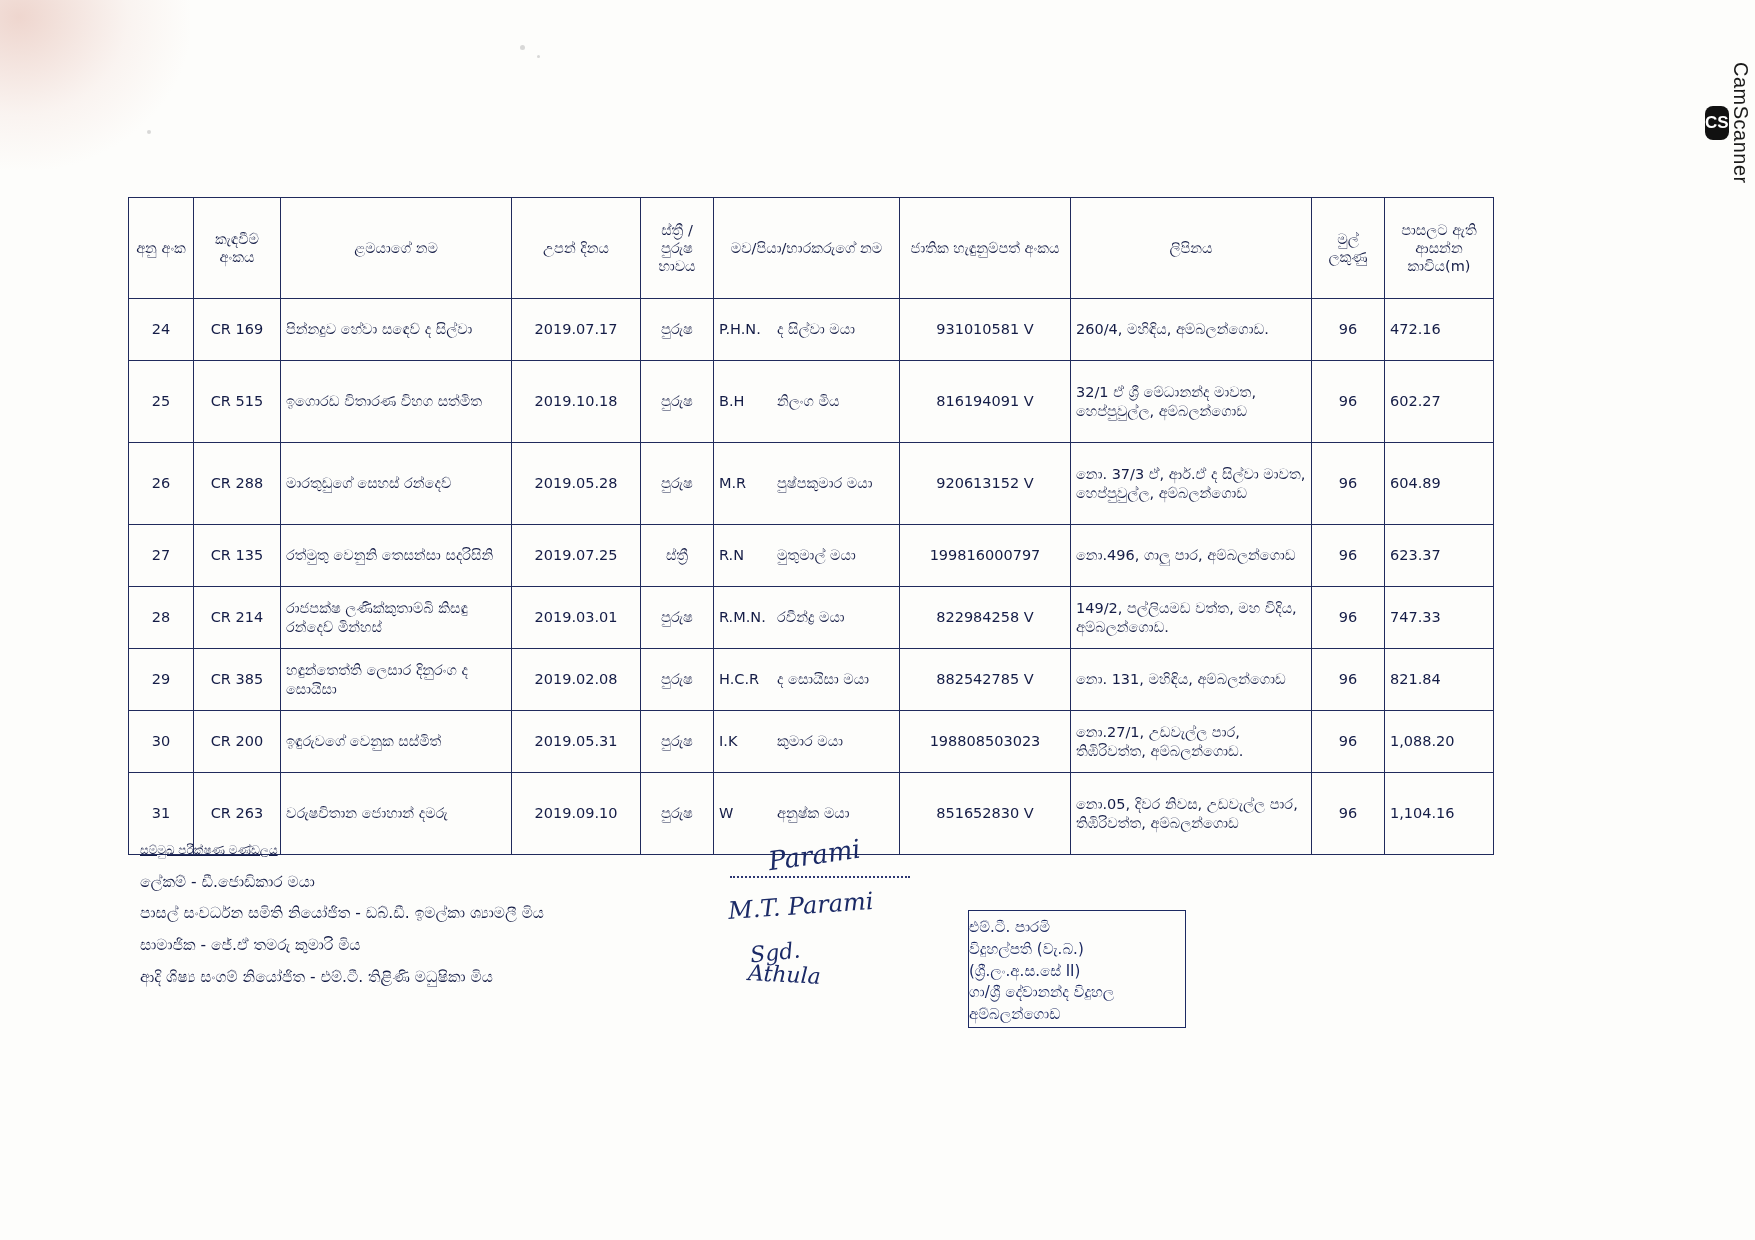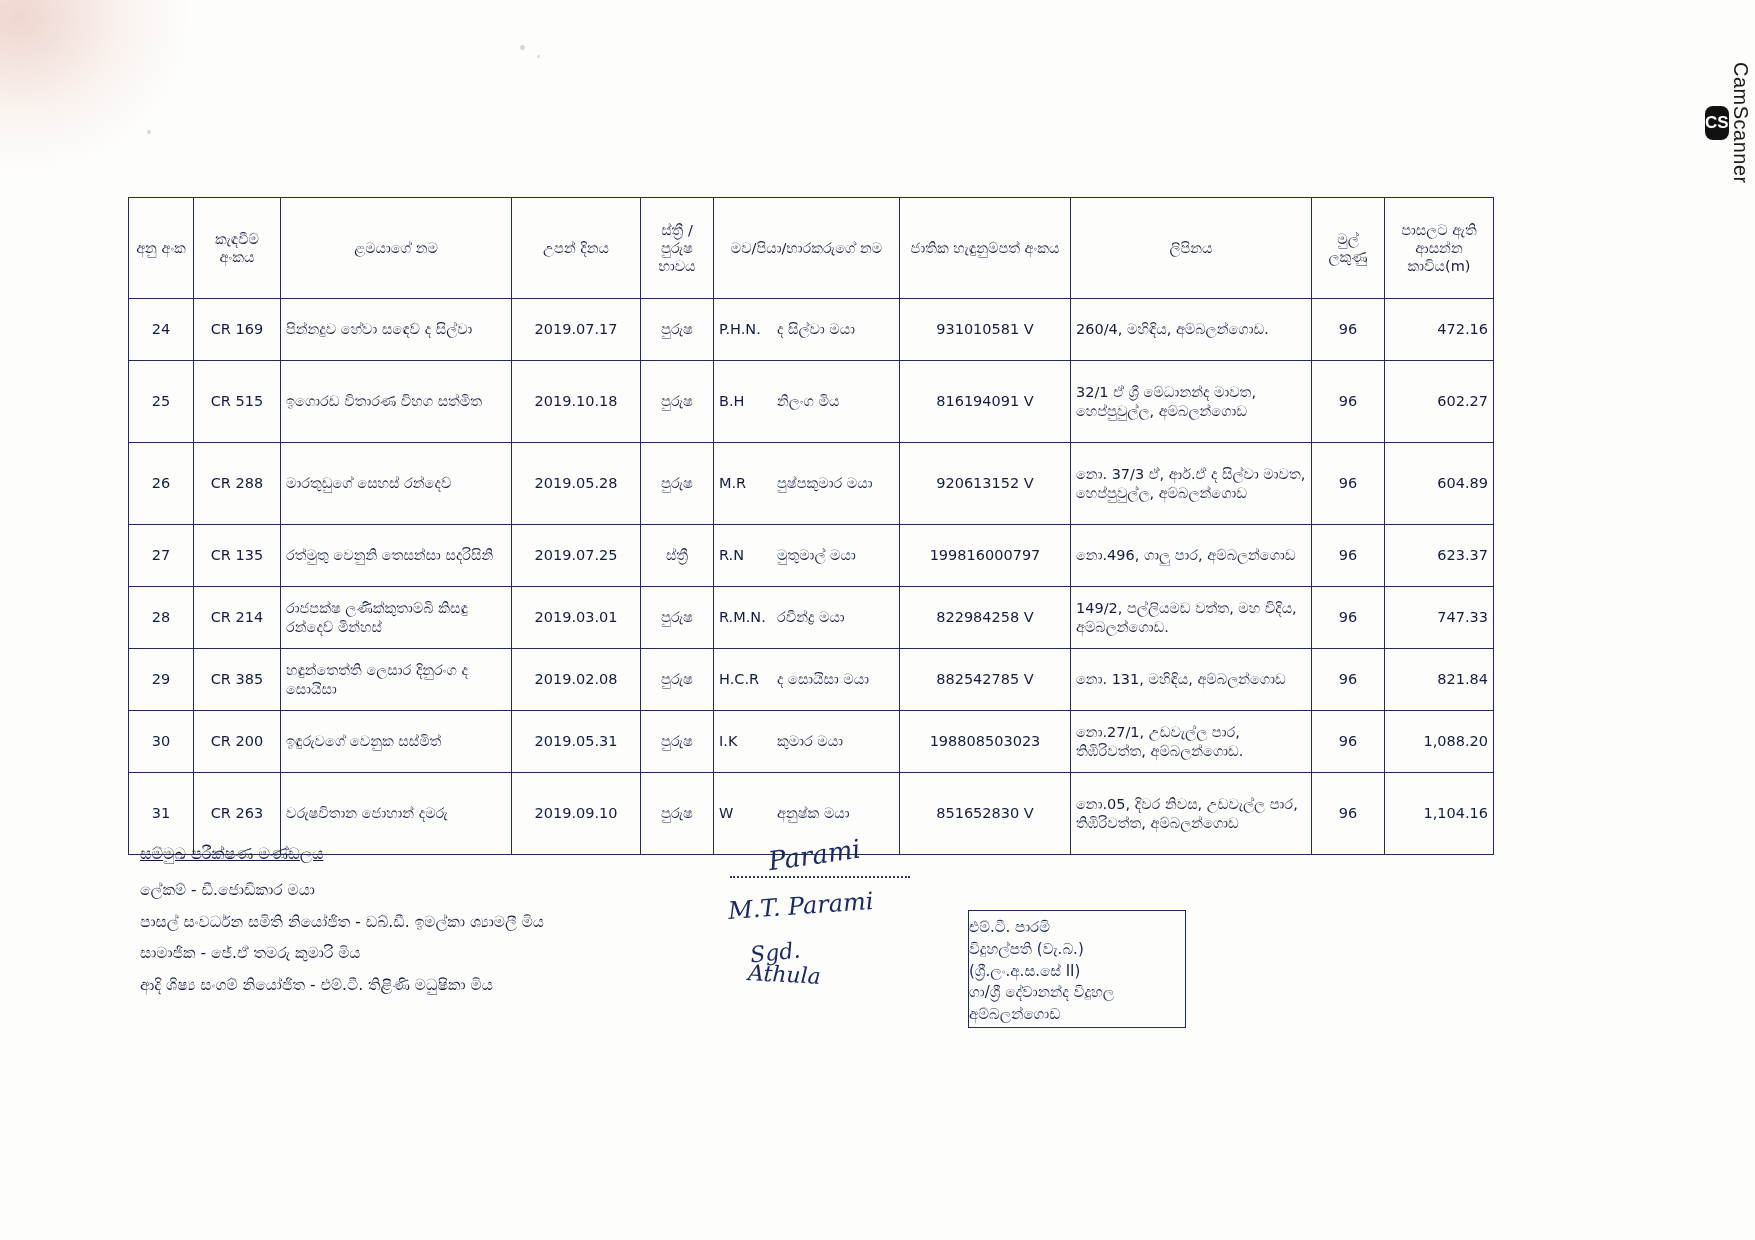--- a/index.html
+++ b/index.html
@@ -95,21 +95,21 @@
   }
   .c-no    { width: 54px;  text-align: center; margin-left: 31px; }
   .c-adm   { width: 76px;  text-align: center; }
   .c-name  { width: 220px; text-align: left; }
   .c-dob   { width: 118px; text-align: center; }
   .c-sex   { width: 62px;  text-align: center; }
   .c-guard { width: 175px; text-align: left; }
   .c-nic   { width: 160px; text-align: center; }
   .c-addr  { width: 230px; text-align: left; }
   .c-mul   { width: 62px;  text-align: center; }
-  .c-dist  { width: 98px;  text-align: right; }
+  .c-dist  { width: 98px;  text-align: left; }
 
   .guard-inner {
     display: flex;
     gap: 0;
   }
   .guard-ini {
     flex: 0 0 58px;
   }
   .guard-nm {
     flex: 1 1 auto;
@@ -121,21 +121,21 @@
   .footer {
     position: absolute;
     left: 140px;
     top: 838px;
     color: #141c46;
     font-size: 15.5px;
     line-height: 2.05;
   }
   .footer .ftitle {
     text-decoration: underline;
-    font-size: 16px;
+    font-size: 12px;
     margin-bottom: 4px;
   }
   .footer .fline { white-space: nowrap; }
 
   
   .sig-area {
     position: absolute;
     left: 720px;
     top: 840px;
     width: 260px;

